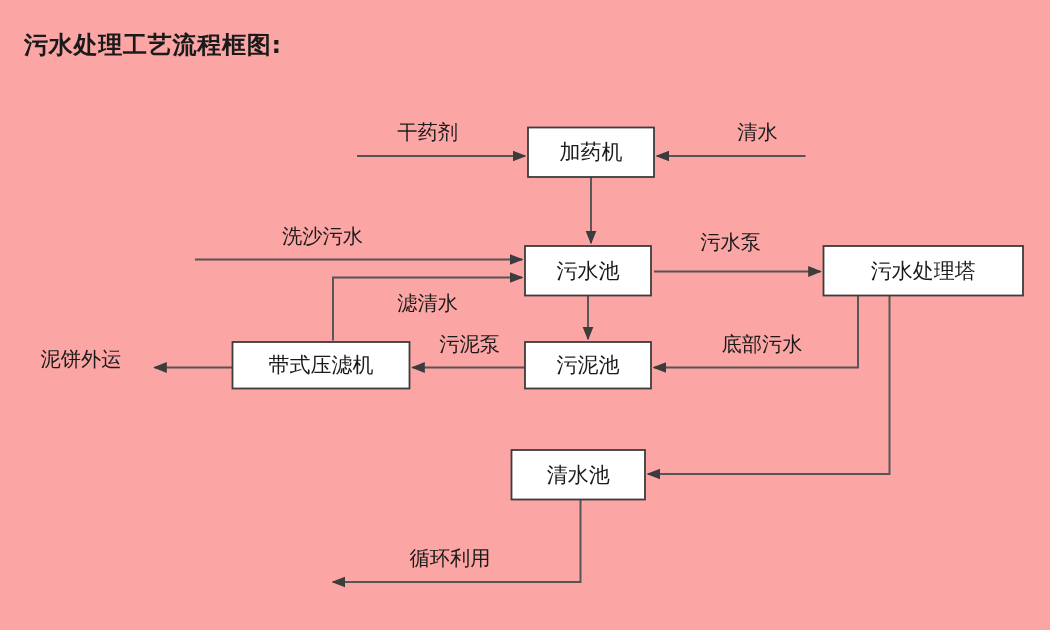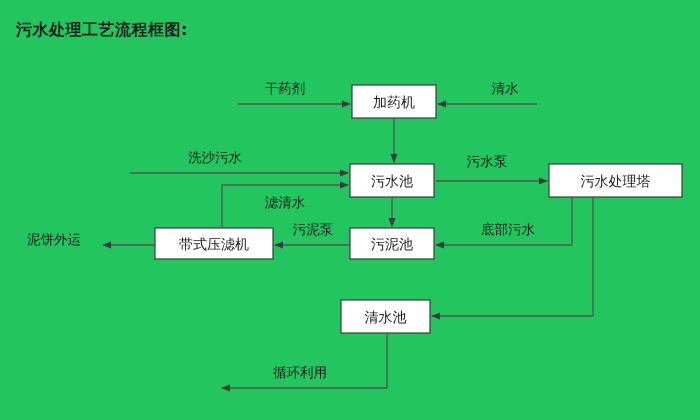--- a/index.html
+++ b/index.html
@@ -4,21 +4,21 @@
 <style>
   html, body {
     margin: 0;
     padding: 0;
     background: #ffffff;
   }
   #page {
     position: relative;
     width: 700px;
     height: 420px;
-    background: #22c55e;
+    background: #fca5a5;
     overflow: hidden;
     font-family: "DejaVu Sans", "Liberation Sans", sans-serif;
   }
   #title {
     position: absolute;
     left: 16px;
     top: 20px;
     font-size: 16px;
     font-weight: bold;
     color: #1a1a1a;

